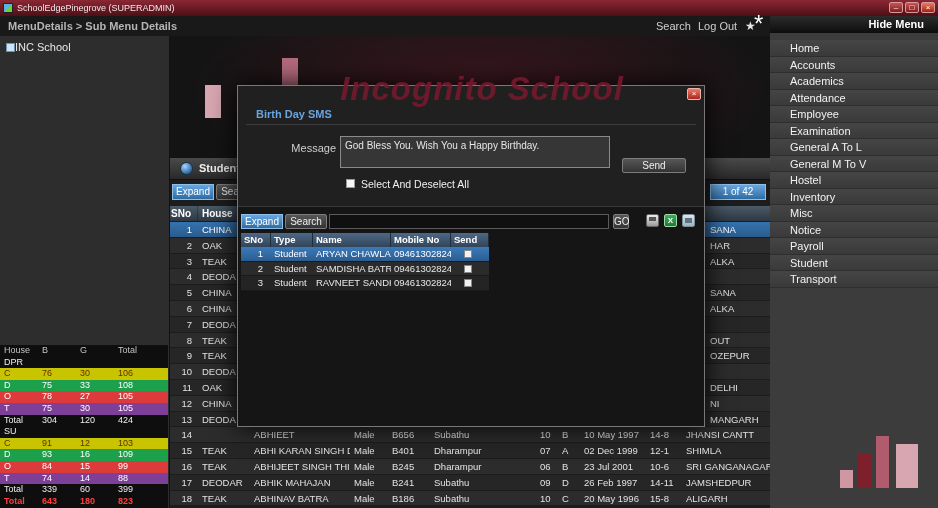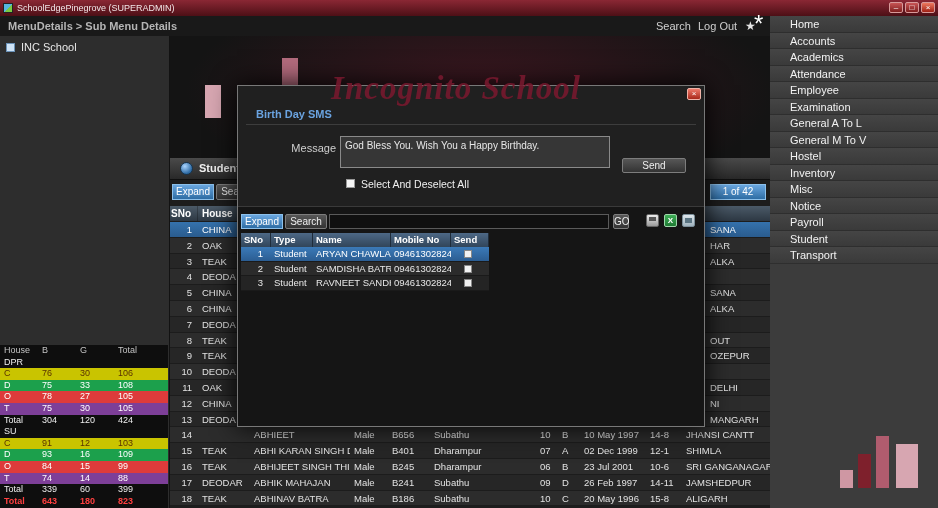--- a/index.html
+++ b/index.html
@@ -20,28 +20,28 @@
   #menubar{position:absolute;left:0;top:16px;width:770px;height:20px;background:#191919;z-index:15}
   #breadcrumb{position:absolute;left:8px;top:4px;font-size:11px;font-weight:bold;color:#b5b5b5}
   #mb-search{position:absolute;left:656px;top:4px;font-size:11px;color:#cfcfcf}
   #mb-logout{position:absolute;left:698px;top:4px;font-size:11px;color:#cfcfcf}
   #mb-star{position:absolute;left:745px;top:3px;font-size:12px;color:#e5e5e5}
   #mb-asterisk{position:absolute;left:754px;top:14px;font-size:24px;line-height:20px;color:#fff;z-index:30}
   
   #sidebar{position:absolute;left:770px;top:16px;width:168px;height:492px;background:#3c3c3c;z-index:10}
   #sidebar-header{height:17px;background:linear-gradient(#2c2c2c,#0d0d0d);color:#fff;
     font-size:11px;font-weight:bold;text-align:right;padding-right:14px;line-height:17px}
-  #sidebar-menu{}
+  #sidebar-menu{margin-top:7px}
   .menu-item{height:16.5px;line-height:16.5px;padding-left:20px;font-size:11px;color:#f2f2f2;
     background:linear-gradient(#454545,#3a3a3a);border-bottom:1px solid #2e2e2e;cursor:default}
   .sbar{position:absolute;bottom:20px}
   
   #treepanel{position:absolute;left:0;top:36px;width:170px;height:472px;background:#2d2d2d;
     border-right:1px solid #121212;z-index:2}
-  #tree-item{position:absolute;left:6px;top:5px;display:flex;align-items:center;gap:6px;
+  #tree-item{position:absolute;left:6px;top:5px;display:flex;align-items:center;gap:0;
     font-size:11px;color:#e8e8e8}
   #tree-icon{width:9px;height:9px;background:#cfe4f7;border:1px solid #6a92b8}
   
   #stats{position:absolute;left:0;top:345px;width:168px;height:163px;
     background:rgba(12,12,12,.92);z-index:6;font-size:9px}
   .stat-row{display:flex;height:11.6px;line-height:11.6px;color:#eee}
   .stat-c{padding-left:4px;overflow:hidden;white-space:nowrap}
   .c0{width:38px}.c1{width:38px}.c2{width:38px}.c3{width:54px}
   .stat-head{color:#c2c2c2}
   .stat-grand{color:#ff4040;font-weight:bold}
@@ -122,22 +122,22 @@
   .mrow.alt{background:#2b2b2b}
   .mrow.sel{background:linear-gradient(#3b7ab8,#2b5d92);color:#fff}
   .mc{position:absolute;top:0;height:100%;line-height:14.5px;padding-left:3px;overflow:hidden;white-space:nowrap}
   .mc.sno{left:0;width:30px;text-align:right;padding:0 8px 0 0}
   .mc.type{left:30px;width:42px}
   .mc.name{left:72px;width:78px}
   .mc.mobile{left:150px;width:60px}
   .mc.send{left:210px;width:38px}
   .mcb{position:absolute;left:13px;top:3px;width:8px;height:8px;background:#f2f2f2;border:1px solid #888}
   
-  #watermark{position:absolute;left:241px;top:70px;width:430px;text-align:center;z-index:100;
-    pointer-events:none;font-family:Liberation Serif, serif;font-style:italic;font-weight:bold;
+  #watermark{position:absolute;left:267px;top:70px;width:430px;text-align:center;z-index:100;
+    pointer-events:none;font-family:Liberation Sans, sans-serif;font-style:italic;font-weight:bold;
     font-size:33px;color:rgba(118,24,46,.9);letter-spacing:1px}
 </style>
 </head>
 <body>
 
 <div id="titlebar">
   <div id="app-icon"></div>
   <div id="title-text">SchoolEdgePinegrove (SUPERADMIN)</div>
   <div class="winbtn" id="btn-min">–</div>
   <div class="winbtn" id="btn-max">□</div>
@@ -146,20 +146,21 @@
 
 <div id="menubar">
   <div id="breadcrumb">MenuDetails &gt; Sub Menu Details</div>
   <div id="mb-search">Search</div>
   <div id="mb-logout">Log Out</div>
   <div id="mb-star">★</div>
 </div>
 <div id="mb-asterisk">*</div>
 
 <div id="sidebar">
+  <div id="sidebar-header">Hide Menu</div>
   <div id="sidebar-menu">
       <div class="menu-item">Home</div>
       <div class="menu-item">Accounts</div>
       <div class="menu-item">Academics</div>
       <div class="menu-item">Attendance</div>
       <div class="menu-item">Employee</div>
       <div class="menu-item">Examination</div>
       <div class="menu-item">General A To L</div>
       <div class="menu-item">General M To V</div>
       <div class="menu-item">Hostel</div>

